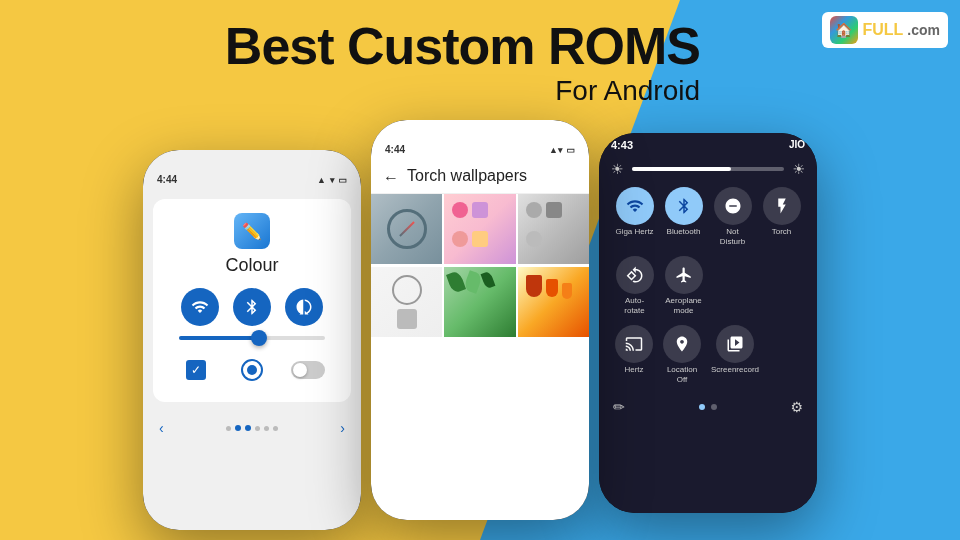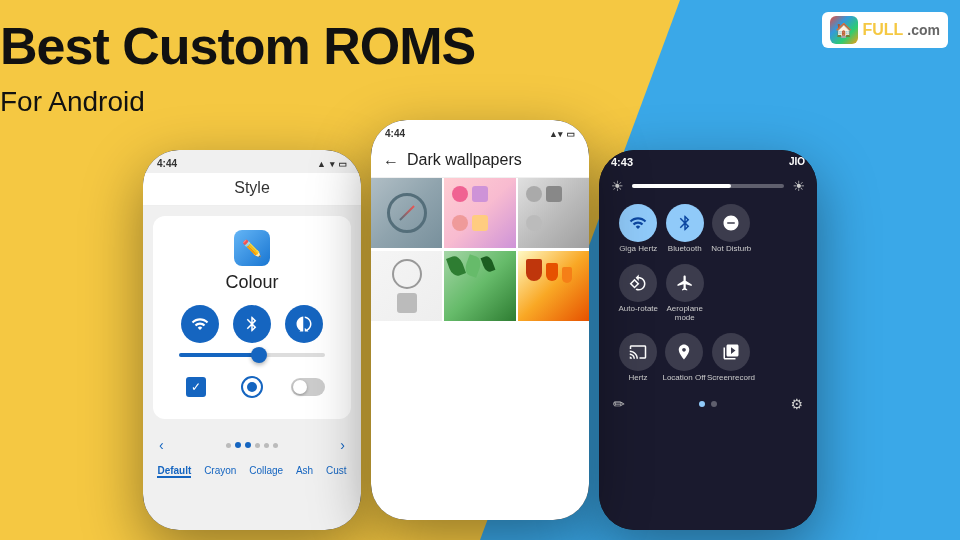--- a/index.html
+++ b/index.html
@@ -52,37 +52,37 @@
       border-top: 540px solid #F5C842;
       border-right: 200px solid transparent;
     }
 
     
     .title-section {
       position: absolute;
       top: 18px;
       left: 0;
       width: 700px;
-      text-align: left;
+      text-align: right;
       z-index: 10;
     }
 
     .title-main {
       font-size: 52px;
       font-weight: 900;
       color: #111;
       line-height: 1.1;
       letter-spacing: -1px;
     }
 
     .title-sub {
       font-size: 28px;
       font-weight: 400;
       color: #111;
-      margin-top: 11px;
+      margin-top: 0;
     }
 
     
     .logo {
       position: absolute;
       top: 12px;
       right: 12px;
       z-index: 20;
       background: #fff;
       border-radius: 6px;
@@ -150,21 +150,21 @@
     .phone-center {
       width: 218px;
       height: 400px;
       margin-bottom: 20px;
       z-index: 12;
     }
 
     .phone-right {
       width: 218px;
       height: 380px;
-      margin-bottom: 10px;
+      margin-bottom: 27px;
       z-index: 11;
     }
 
     .phone-screen {
       width: 100%;
       height: 100%;
       background: #fff;
       overflow: hidden;
       border-radius: 34px;
       position: relative;
@@ -180,20 +180,21 @@
       justify-content: space-between;
       align-items: center;
       padding: 8px 14px 4px;
       font-size: 10px;
       font-weight: 600;
     }
 
     .status-bar-light {
       background: transparent;
       color: #333;
+      margin-top: 16px;
     }
 
     .status-right {
       display: flex;
       gap: 4px;
       align-items: center;
       font-size: 9px;
     }
 
     
@@ -562,21 +563,21 @@
     .brightness-fill {
       width: 65%;
       height: 100%;
       background: #fff;
       border-radius: 2px;
     }
 
     .qs-grid {
       display: grid;
       grid-template-columns: repeat(4, 1fr);
-      gap: 0;
+      gap: 10px;
       padding: 4px 16px;
     }
 
     .qs-tile {
       display: flex;
       flex-direction: column;
       align-items: center;
       gap: 2px;
     }
 
@@ -637,23 +638,20 @@
     <div class="phone-screen style-screen">
       <div class="status-bar status-bar-light">
         <span>4:44</span>
         <div class="status-right">
           <span>▲</span>
           <span>▾</span>
           <span>▭</span>
         </div>
       </div>
 
-      <div class="style-header">
-        <span>Style</span>
-      </div>
 
       <div class="style-content">
         <div class="colour-icon">✏️</div>
         <div class="colour-label">Colour</div>
 
         <div class="icon-row">
           <div class="icon-circle">
             <svg width="18" height="18" viewBox="0 0 24 24" fill="white">
                 <path d="M1 9l2 2c4.97-4.97 13.03-4.97 18 0l2-2C16.93 2.93 7.08 2.93 1 9zm8 8l3 3 3-3a4.237 4.237 0 0 0-6 0zm-4-4l2 2a7.074 7.074 0 0 1 10 0l2-2C15.14 9.14 8.87 9.14 5 13z"></path>
               </svg>
@@ -700,43 +698,36 @@
           <div class="nav-dot small"></div>
           <div class="nav-dot"></div>
           <div class="nav-dot"></div>
           <div class="nav-dot small"></div>
           <div class="nav-dot small"></div>
           <div class="nav-dot small"></div>
         </div>
         <span class="nav-arrow">›</span>
       </div>
 
-      <div class="theme-labels">
-        <span class="theme-label active">Default</span>
-        <span class="theme-label">Crayon</span>
-        <span class="theme-label">Collage</span>
-        <span class="theme-label">Ash</span>
-        <span class="theme-label">Cust</span>
-      </div>
     </div>
   </div>
 
   <div class="phone phone-center">
     <div class="phone-screen">
       <div class="status-bar status-bar-light">
         <span>4:44</span>
         <div class="status-right">
           <span>▲▾</span>
           <span>▭</span>
         </div>
       </div>
 
       <div class="wallpaper-header">
         <span class="back-arrow">←</span>
-        <span class="wallpaper-title">Dark wallpapers</span>
+        <span class="wallpaper-title">Torch wallpapers</span>
       </div>
 
       <div class="wallpaper-grid">
 
         <div class="wallpaper-item">
           <div class="wallpaper-thumb wp-compass">
             <div class="compass-shape">
               <div class="compass-needle"></div>
             </div>
           </div>
@@ -837,20 +828,28 @@
 
         <div class="qs-tile">
           <div class="qs-icon inactive">
             <svg width="18" height="18" viewBox="0 0 24 24" fill="white">
                 <path d="M12 2C6.48 2 2 6.48 2 12s4.48 10 10 10 10-4.48 10-10S17.52 2 12 2zm5 11H7v-2h10v2z"></path>
               </svg>
           </div>
           <span class="qs-label">Not Disturb</span>
         </div>
 
+        <div class="qs-tile">
+          <div class="qs-icon inactive">
+            <svg width="18" height="18" viewBox="0 0 24 24" fill="white">
+                <path d="M7 2v11h3v9l7-12h-4l4-8z"></path>
+              </svg>
+          </div>
+          <span class="qs-label">Torch</span>
+        </div>
       </div>
 
       <div class="qs-grid qs-row2">
         <div class="qs-tile">
           <div class="qs-icon inactive">
             <svg width="18" height="18" viewBox="0 0 24 24" fill="white">
                 <path d="M7.34 6.41L.86 12.9l6.49 6.48 6.49-6.48-6.5-6.49zM3.69 12.9l3.65-3.66L11 12.9l-3.66 3.65-3.65-3.65zm15.67-6.26C17.61 4.88 15.3 4 13 4V.76L8.76 5 13 9.24V6c1.79 0 3.58.68 4.95 2.05 2.74 2.74 2.74 7.17 0 9.91C16.58 19.32 14.79 20 13 20c-.97 0-1.94-.21-2.84-.61l-1.46 1.46C10.16 21.62 11.54 22 13 22c2.3 0 4.61-.88 6.36-2.64 3.52-3.51 3.52-9.21 0-12.72z"></path>
               </svg>
           </div>
           <span class="qs-label">Auto-rotate</span>

